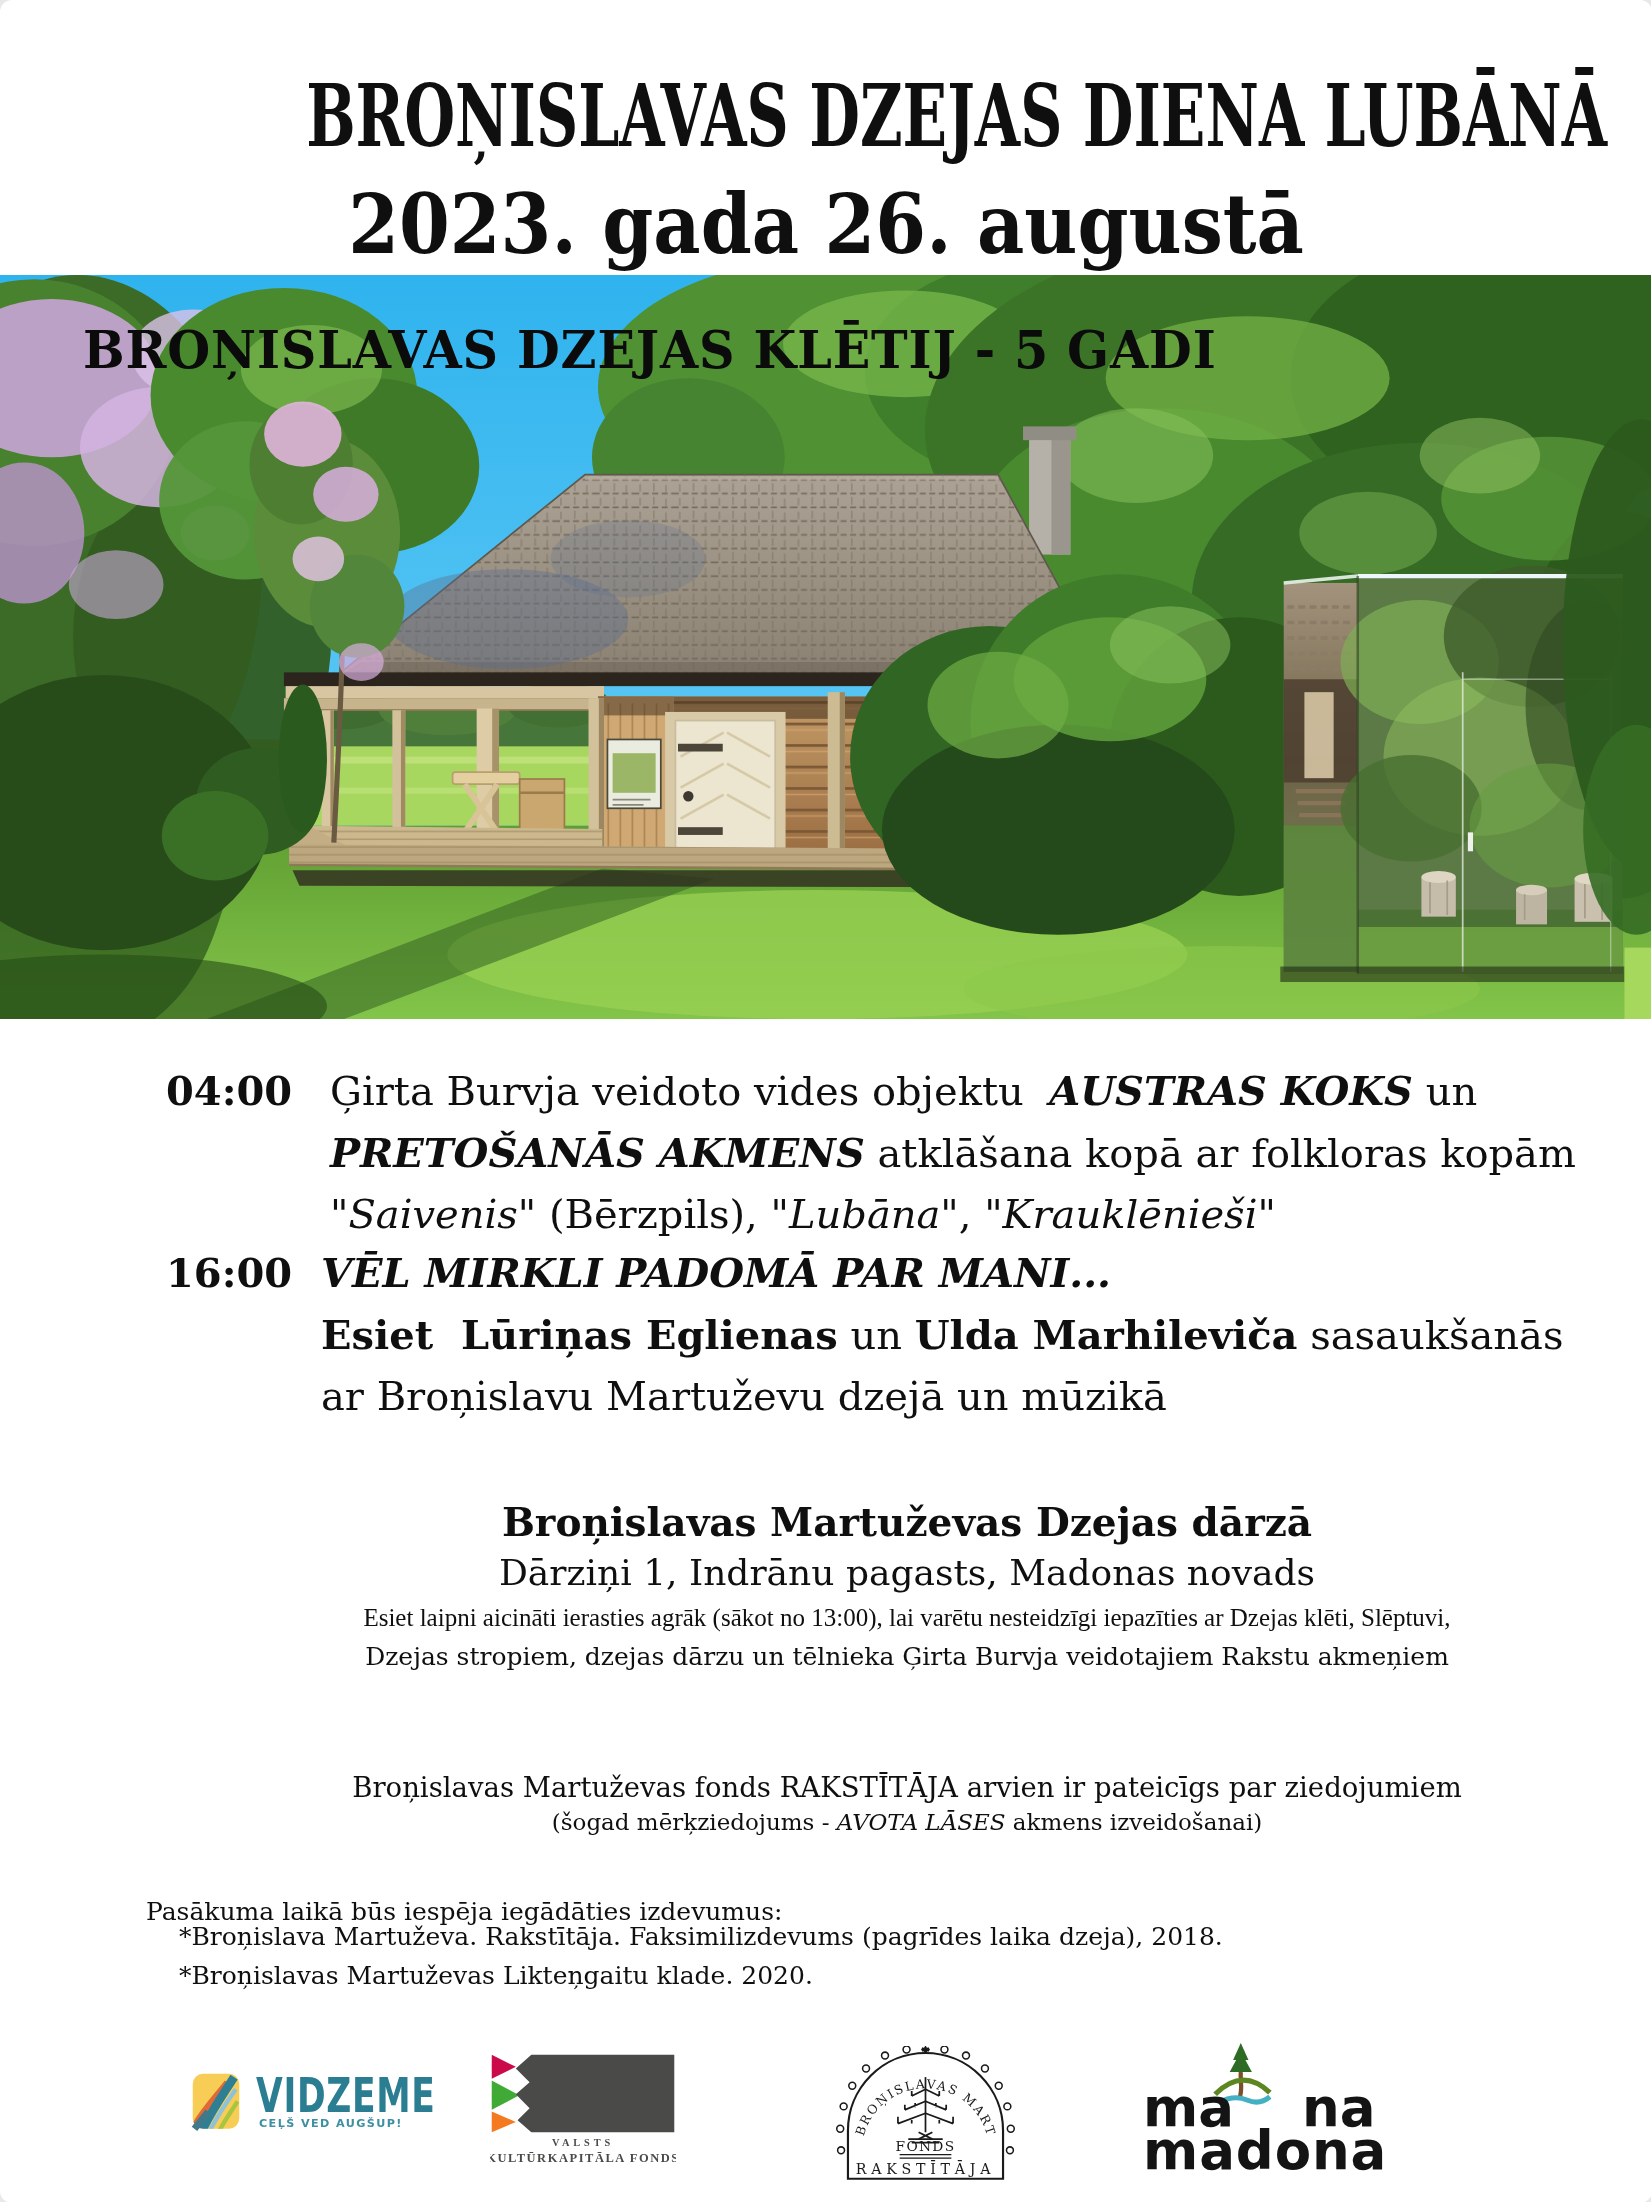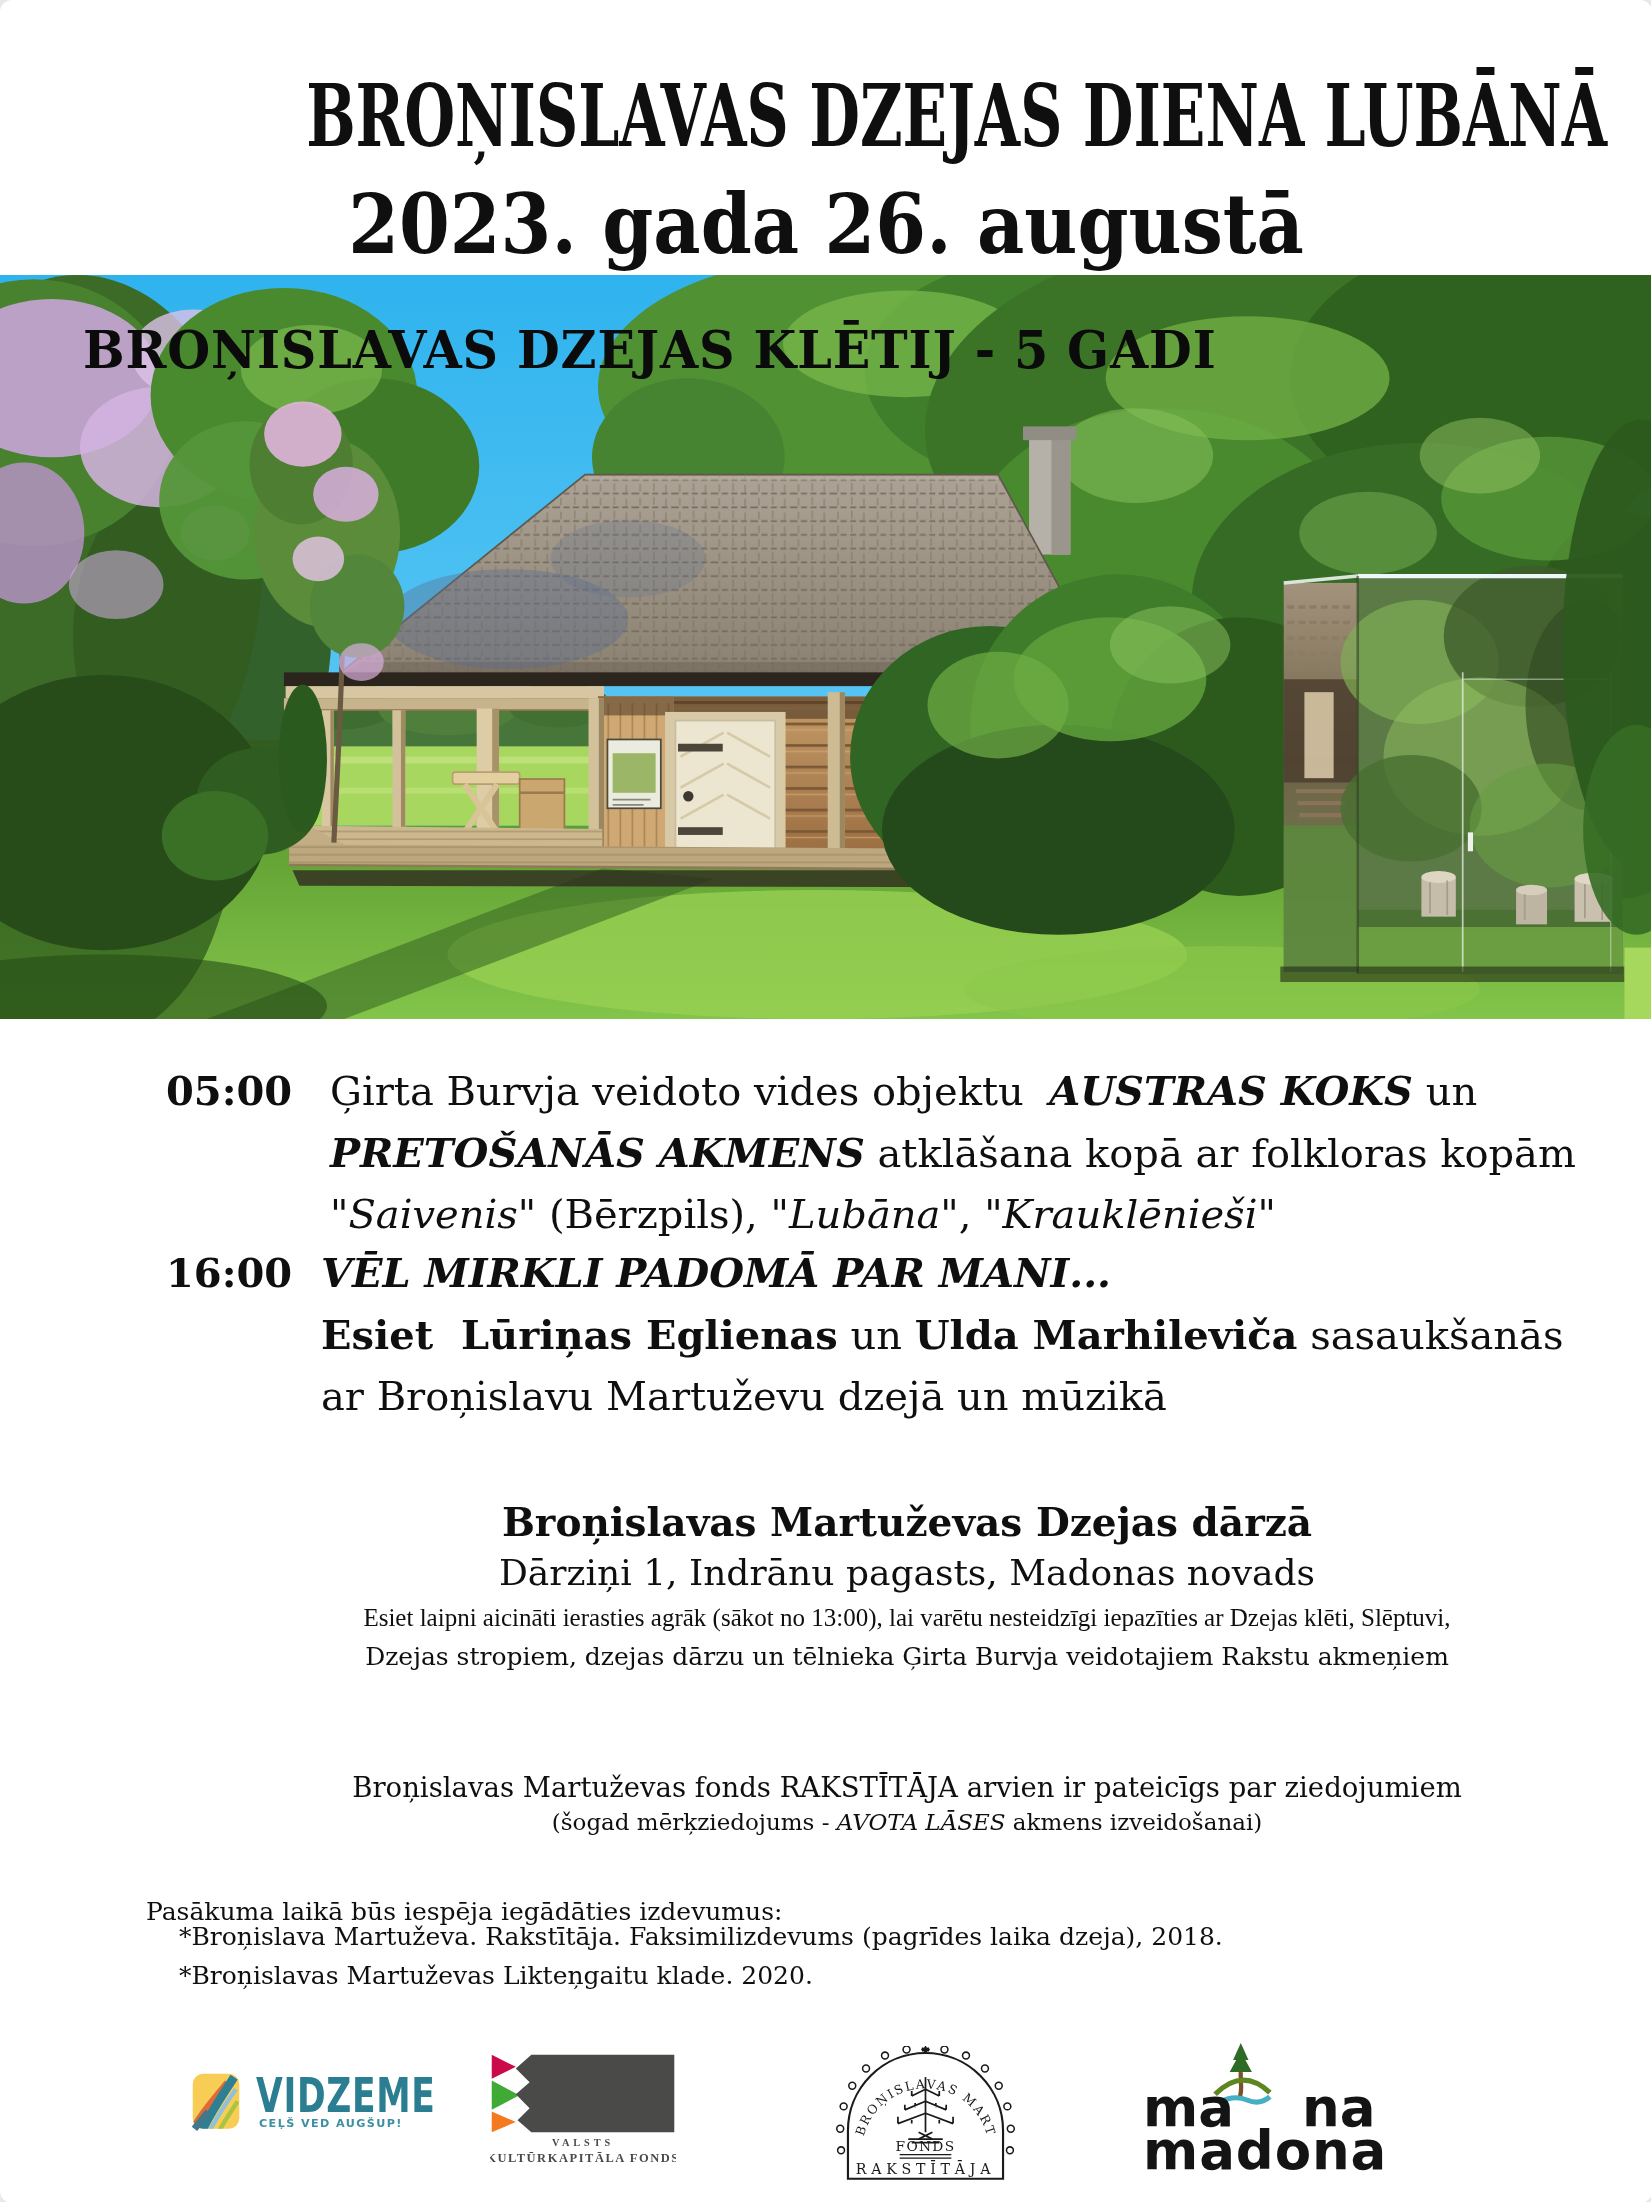--- a/index.html
+++ b/index.html
@@ -305,21 +305,21 @@
       </g>
 
       <ellipse cx="1908" cy="430" rx="92" ry="262" fill="#2c5a1d" opacity=".95"></ellipse>
       <ellipse cx="1902" cy="645" rx="62" ry="122" fill="#356b24" opacity=".9"></ellipse>
       <rect x="1888" y="782" width="32" height="83" fill="#a5d85c"></rect>
     </svg>
     <div class="abs" id="photo-overlay">BROŅISLAVAS DZEJAS KLĒTIJ - 5 GADI</div>
   </div>
 
   <div>
-    <span class="sch-time" style="top:1067px">05:00</span>
+    <span class="sch-time" style="top:1067px">04:00</span>
     <span class="sch-body" style="top:1067px"><span>Ģirta Burvja veidoto vides objektu  </span><span class="bi">AUSTRAS KOKS</span><span> un</span></span>
     <span class="sch-body" style="top:1129px"><span class="bi">PRETOŠANĀS AKMENS</span><span> atklāšana kopā ar folkloras kopām</span></span>
     <span class="sch-body" style="top:1191px"><span class="it">"Saivenis"</span><span> (Bērzpils), </span><span class="it">"Lubāna"</span><span>, </span><span class="it">"Krauklēnieši"</span></span>
     <span class="sch-time" style="top:1249px">16:00</span>
     <span class="sch-body" style="top:1249px;left:321px"><span class="bi">VĒL MIRKLI PADOMĀ PAR MANI...</span></span>
     <span class="sch-body" style="top:1311px;left:321px"><span class="b">Esiet  Lūriņas Eglienas</span><span> un </span><span class="b">Ulda Marhileviča</span><span> sasaukšanās</span></span>
     <span class="sch-body" style="top:1373px;left:321px"><span>ar Broņislavu Martuževu dzejā un mūzikā</span></span>
   </div>
 
   <div class="abs cblock" id="venue-heading">Broņislavas Martuževas Dzejas dārzā</div>

